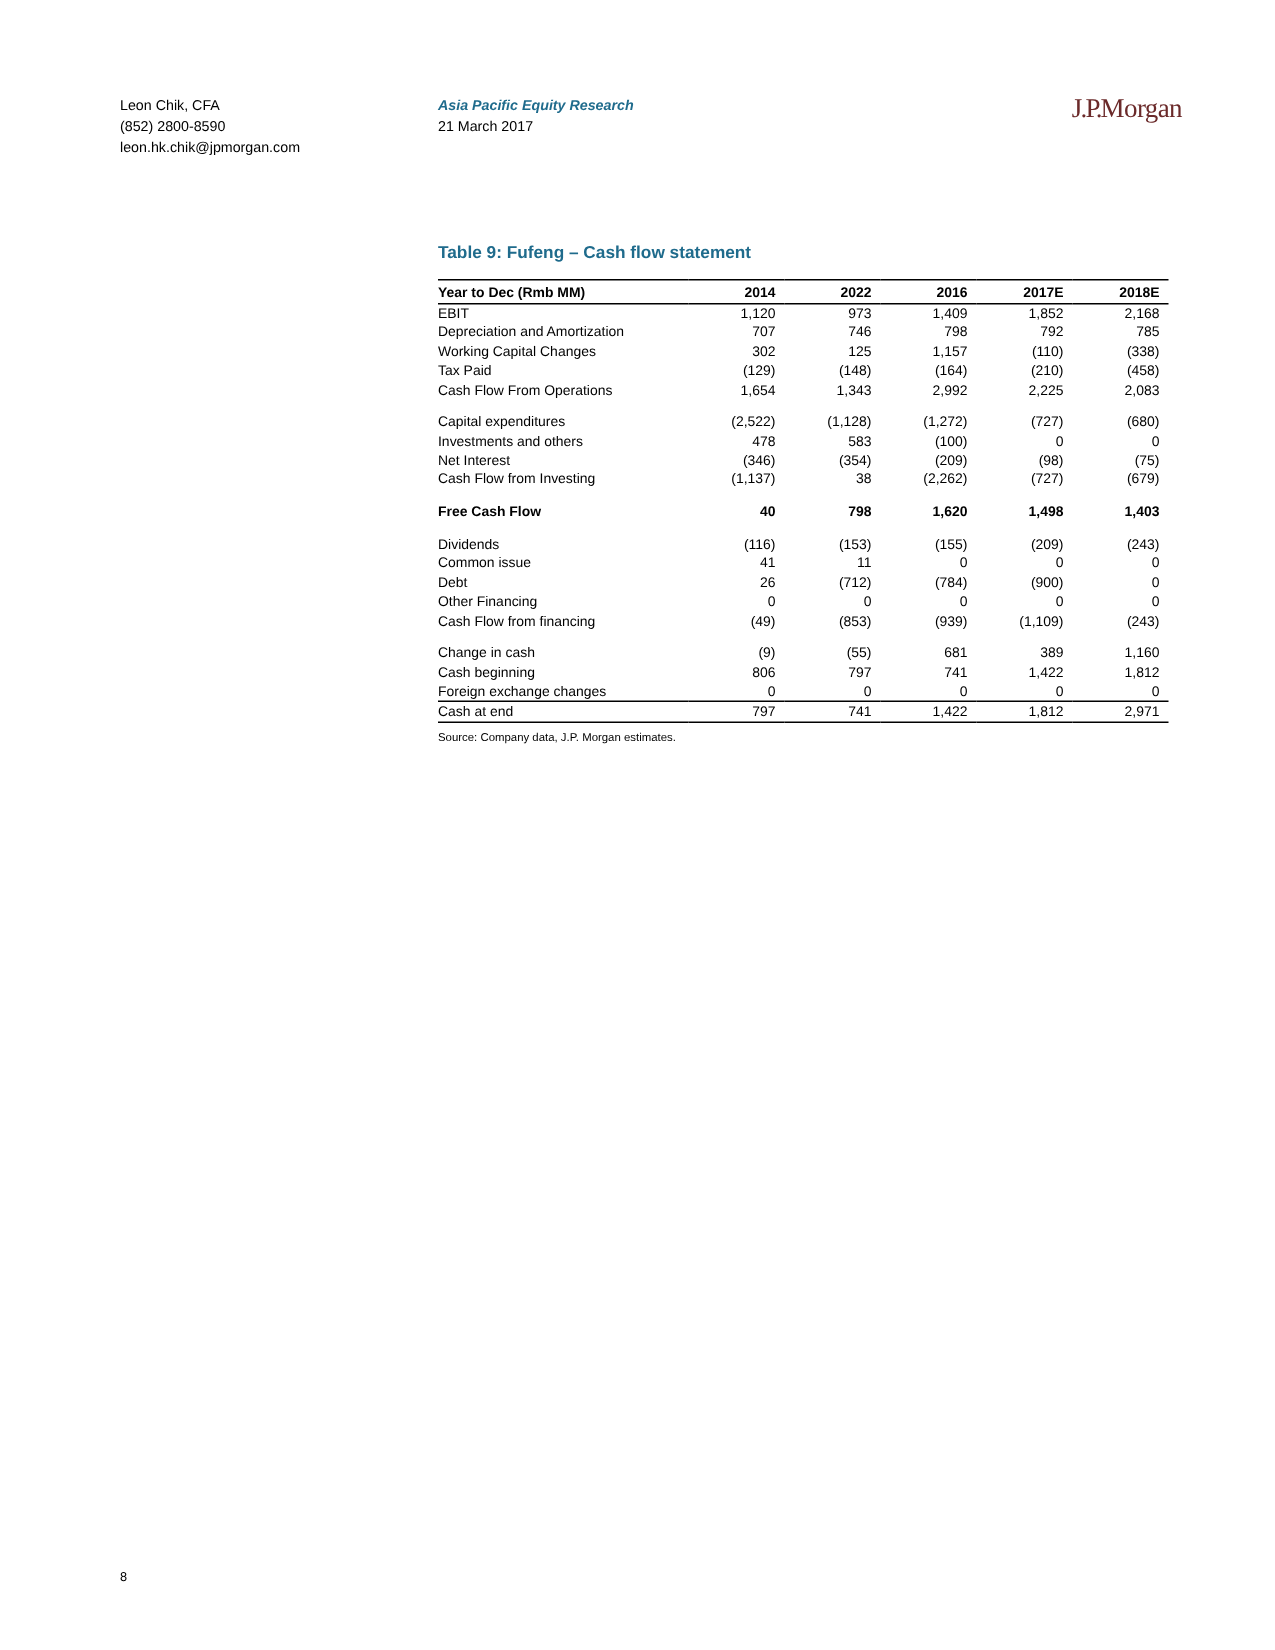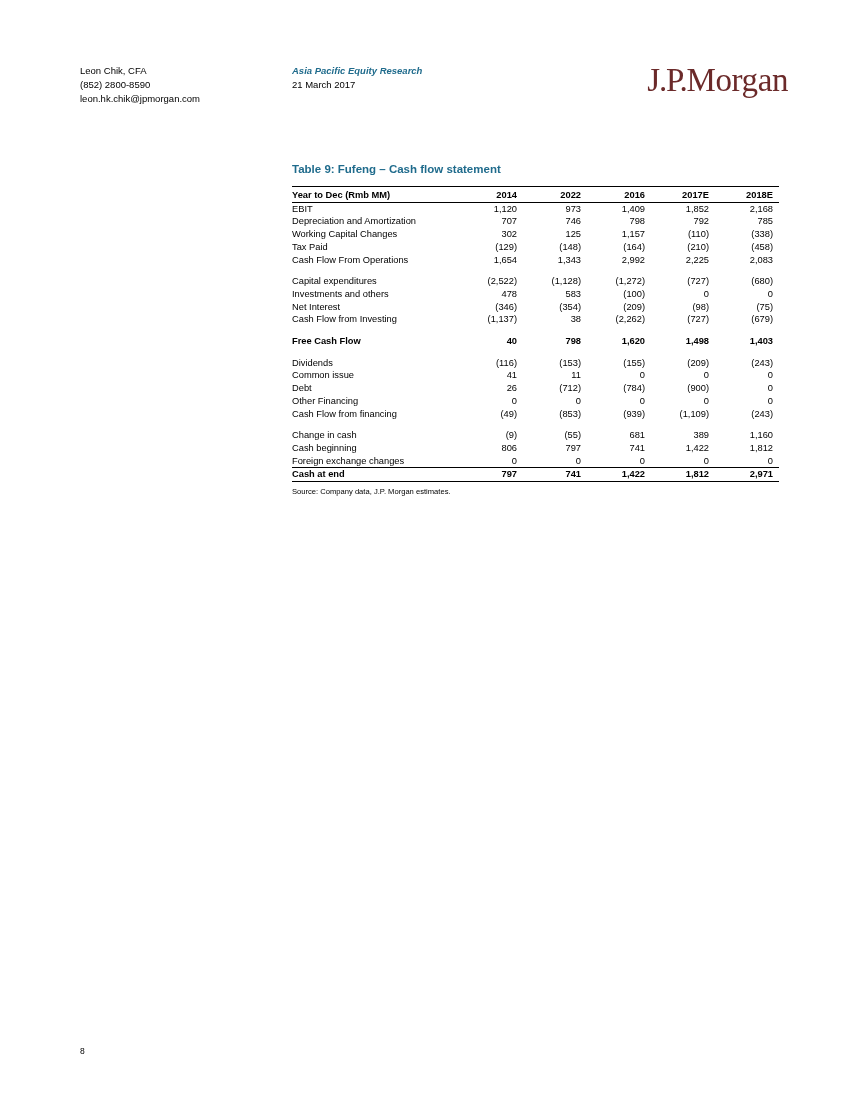--- a/index.html
+++ b/index.html
@@ -48,21 +48,21 @@
   }
   .research-date {
     color: #000;
     font-size: 9.5px;
   }
   .logo {
     position: absolute;
     right: 78px;
     top: 2px;
     font-family: "Liberation Serif", serif;
-    font-size: 33px;
+    font-size: 18px;
     color: #6b2a2a;
     letter-spacing: -0.4px;
     white-space: nowrap;
   }
   .logo .jp {
     letter-spacing: -1.2px;
   }
 
   
   .table-wrap {
@@ -99,21 +99,21 @@
     padding-bottom: 1px;
     line-height: 12px;
   }
   table.cf thead th.label { text-align: left; }
   table.cf thead th.num { text-align: right; padding-right: 6px; }
   table.cf td.label { text-align: left; }
   table.cf td.num { text-align: right; padding-right: 6px; }
   tr.spacer td { height: 9px; line-height: 9px; }
   tr.bold td { font-weight: bold; }
   tr.lastrow td {
-    font-weight: bold;
+    font-weight: normal;
     border-top: 0.9px solid #000;
     border-bottom: 1.2px solid #000;
   }
   .source {
     margin-top: 5px;
     font-size: 7.6px;
     color: #000;
   }
 
   

